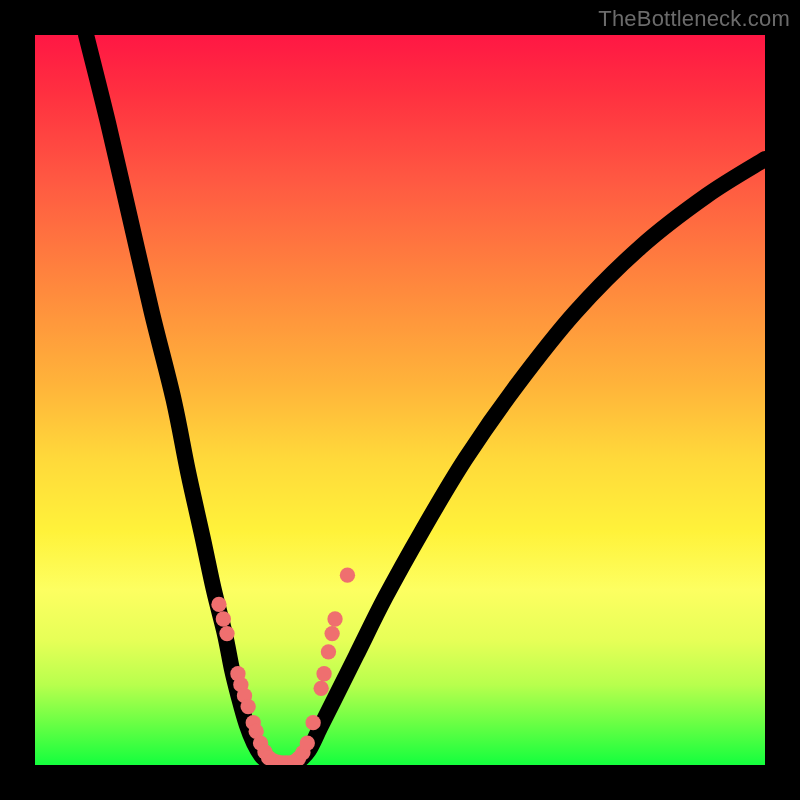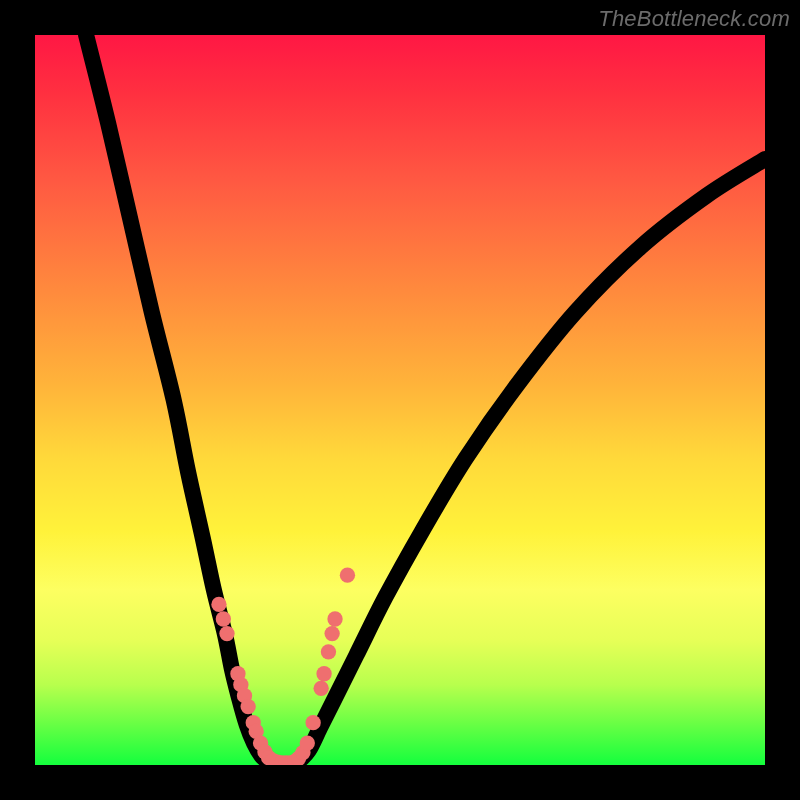--- a/index.html
+++ b/index.html
@@ -8,21 +8,20 @@
     width: 800px;
     height: 800px;
     background: #000;
     overflow: hidden;
     font-family: Arial, Helvetica, sans-serif;
   }
   .chart-root {
     position: relative;
     width: 800px;
     height: 568px;
-    font-style: italic;
   }
   .plot-area {
     position: absolute;
     left: 35px;
     top: 35px;
     width: 730px;
     height: 730px;
     
     background: linear-gradient(
       to bottom,

